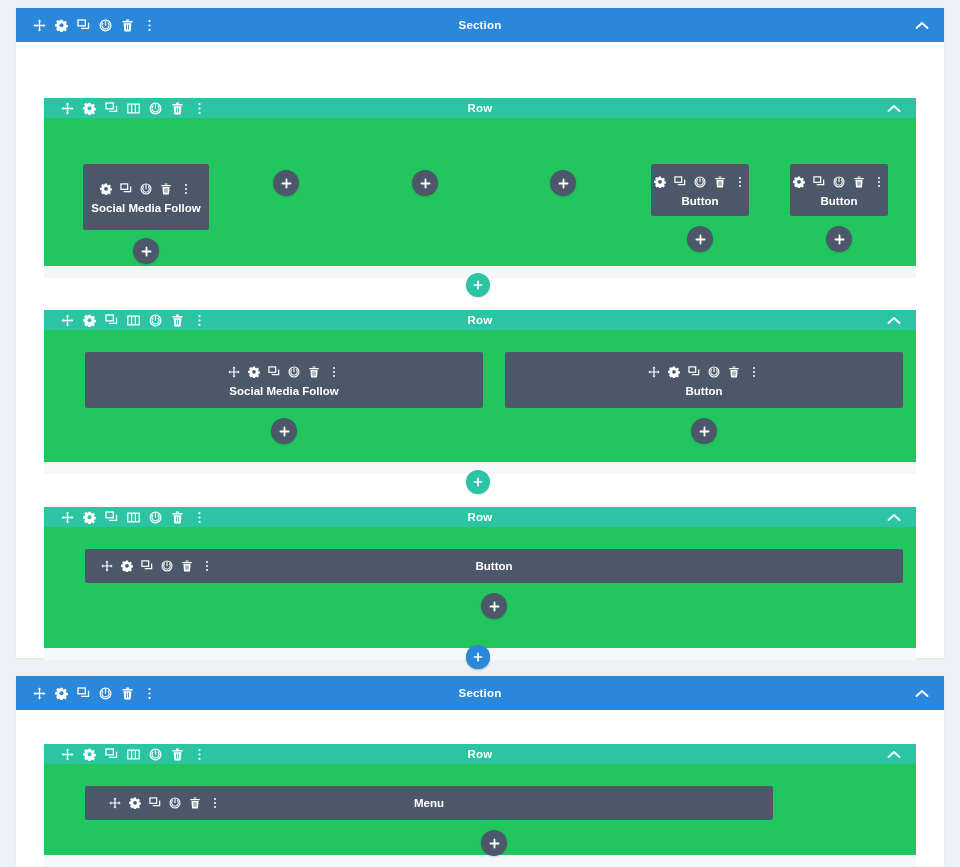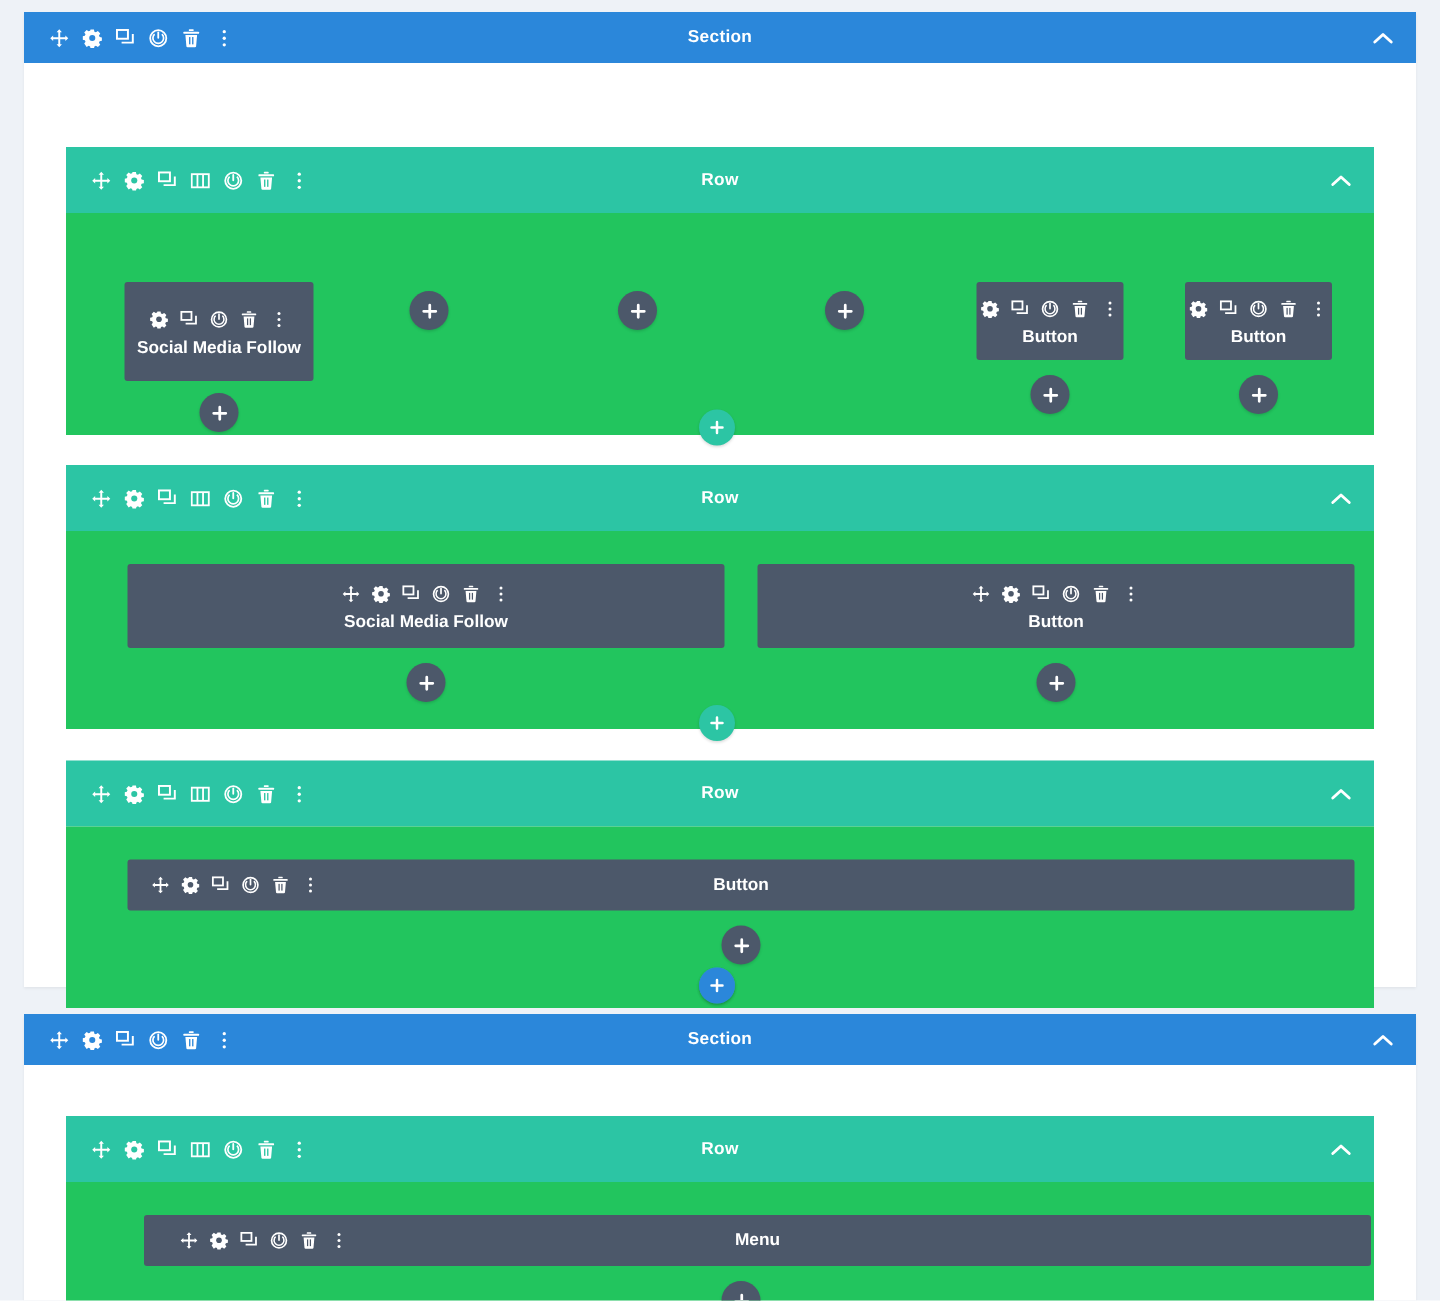--- a/index.html
+++ b/index.html
@@ -23,21 +23,21 @@
     display:flex;align-items:center;position:relative;
   }
   .section-body{background:#ffffff;position:relative;}
 
   
   .row-block{
     position:absolute;left:28px;width:872px;
     background:#f4f8fb;
   }
   .row-header{
-    height:44px;background:#2cc5a4;color:#fff;
+    height:20px;background:#2cc5a4;color:#fff;
     display:flex;align-items:center;position:relative;
   }
   .row-body{background:#22c55e;position:relative;}
 
   
   .tb{display:flex;align-items:center;gap:0;padding-left:12px;}
   .tb .ic{
     width:22px;height:22px;display:flex;align-items:center;
     justify-content:center;color:#fff;cursor:pointer;
   }
@@ -764,21 +764,21 @@
               </span>
           </div>
           <div class="hdr-title">Row</div>
           <span class="chev">
               <svg width="14" height="9" viewBox="0 0 14 9" fill="none" stroke="#fff" stroke-width="1.9" stroke-linecap="round" stroke-linejoin="round">
                 <path d="M1.5 7 L7 2 L12.5 7"></path>
               </svg>
             </span>
         </div>
         <div class="row-body" style="height:91px;">
-          <div class="module barstyle" style="left:52px;top:22px;width:818px;height:34px;padding-left:20px;">
+          <div class="module barstyle" style="left:41px;top:22px;width:688px;height:34px;padding-left:20px;">
             <div class="mtb" style="position:relative;z-index:2;">
               <span class="ic">
                   <svg width="12" height="12" viewBox="0 0 16 16" fill="#fff">
                     <path d="M8 0.6 L10.2 3 H8.8 V7.2 H13 V5.8 L15.4 8 L13 10.2 V8.8 H8.8 V13 H10.2 L8 15.4 L5.8 13 H7.2 V8.8 H3 V10.2 L0.6 8 L3 5.8 V7.2 H7.2 V3 H5.8 Z"></path>
                   </svg>
                 </span>
               <span class="ic">
                   <svg width="12" height="12" viewBox="0 0 16 16" fill="#fff">
                     <path d="M6.6 0.8h2.8l.35 1.85 1.25.52 1.6-1.05 1.98 1.98-1.05 1.6.52 1.25 1.85.35v2.8l-1.85.35-.52 1.25 1.05 1.6-1.98 1.98-1.6-1.05-1.25.52-.35 1.85H6.6l-.35-1.85-1.25-.52-1.6 1.05L1.42 12.4l1.05-1.6-.52-1.25L.1 9.2V6.4l1.85-.35.52-1.25-1.05-1.6L3.4 1.22l1.6 1.05 1.25-.52z"></path>
                     <circle cx="8" cy="7.8" r="2.5" fill="#4c586a"></circle>

